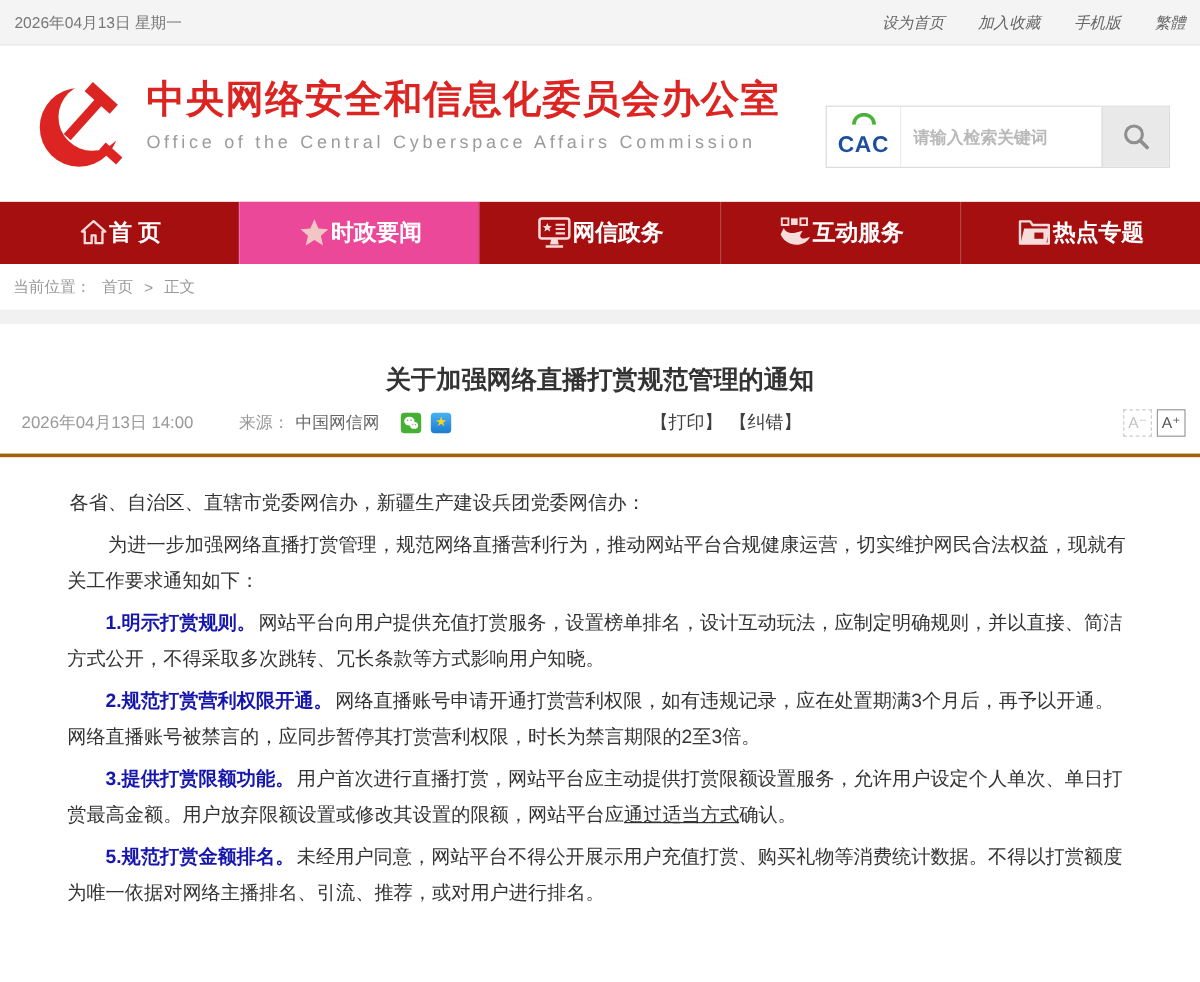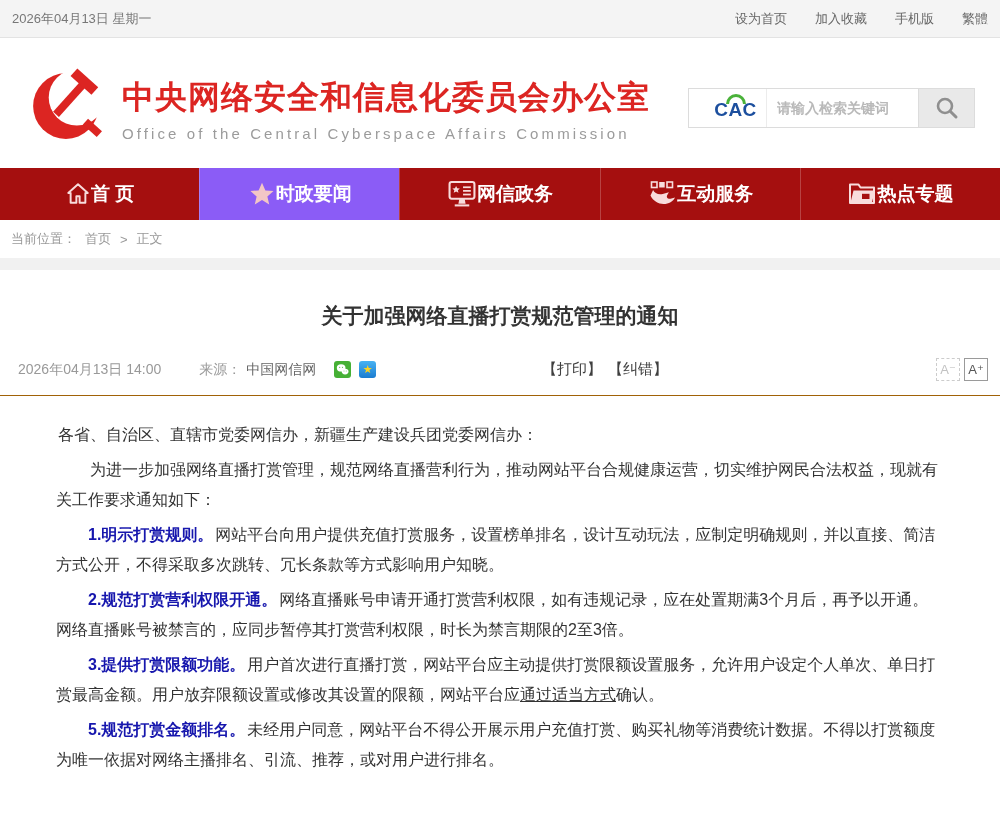--- a/index.html
+++ b/index.html
@@ -9,33 +9,33 @@
     font-family: "Liberation Sans", "DejaVu Sans", sans-serif;
     color: #333;
   }
 
   
   .topbar {
     height: 38px; background: #f4f4f4; border-bottom: 1px solid #e3e3e3;
     display: flex; align-items: center; justify-content: space-between;
     padding: 0 12px; font-size: 13px; color: #777;
   }
-  .topbar-links { display: flex; gap: 28px; }
+  .topbar-links { display: flex; gap: 28px; font-style: italic; }
   .topbar-links span { color: #666; cursor: pointer; }
 
   
   .masthead { height: 130px; position: relative; background: #fff; }
-  .logo { position: absolute; left: 30px; top: 26px; display: flex; align-items: flex-end; text-decoration: none; cursor: pointer; }
+  .logo { position: absolute; left: 30px; top: 26px; display: flex; align-items: flex-start; text-decoration: none; cursor: pointer; }
   .emblem { width: 78px; height: 78px; margin-right: 14px; flex: 0 0 auto; }
   .site-title { font-size: 32px; font-weight: bold; color: #dc2522; letter-spacing: 1px; line-height: 1.15; }
   .site-subtitle { font-size: 15px; color: #9b9b9b; letter-spacing: 3.1px; margin-top: 9px; }
 
   .searchbox {
-    position: absolute; right: 25px; top: 50px; width: 287px; height: 40px;
-    border: 1px solid #dcdcdc; background: #fff; display: flex; align-items: center; padding-left: 16px;
+    position: absolute; right: 25px; top: 50px; width: 287px; height: 52px;
+    border: 1px solid #dcdcdc; background: #fff; display: flex; align-items: center;
   }
   .cac-logo {
     width: 62px; height: 100%; border-right: 1px solid #ececec;
     display: flex; align-items: flex-end; justify-content: center;
     font-weight: bold; font-size: 19px; color: #1c4f9e; padding-bottom: 6px;
     position: relative; letter-spacing: 0.5px;
   }
   .cac-arc {
     position: absolute; top: 5px; left: 50%; transform: translateX(-50%);
     width: 20px; height: 10px; border: 3px solid #4ab23a; border-bottom: none;
@@ -52,38 +52,38 @@
   }
 
   
   .nav { display: flex; height: 52px; background: #a50f0f; }
   .nav-item {
     flex: 1; display: flex; align-items: center; justify-content: center; 
     color: #fff; font-size: 19px; font-weight: bold; cursor: pointer;
     border-left: 1px solid rgba(255,255,255,0.22); text-decoration: none;
   }
   .nav-item:first-child { border-left: none; }
-  .nav-item.active { background: #8b5cf6; font-family: Liberation Mono, monospace; }
+  .nav-item.active { background: #ec4899; font-family: Liberation Mono, monospace; }
   .nav-item svg { flex: 0 0 auto; }
 
   
   .breadcrumb {
     height: 38px; display: flex; align-items: center; gap: 9px;
     padding: 0 11px; font-size: 13px; color: #999; background: #fff;
   }
   .breadcrumb .crumb-link { cursor: pointer; }
   .divider-strip { height: 12px; background: #f1f1f1; }
 
   
   .article { padding: 24px 0 30px; background: #fff; }
   .article-title { text-align: center; font-size: 21px; font-weight: bold; color: #333; margin: 8px 40px 0; }
 
   .meta {
-    display: flex; align-items: center; margin-top: 28px;
-    padding: 0 12px 14px 18px; border-bottom: 1px solid #a16207;
+    display: flex; align-items: center; margin-top: 11px;
+    padding: 0 12px 14px 18px; border-bottom: 3px solid #a16207;
     font-size: 14px; color: #999;
   }
   .meta-source-label { margin-left: 38px; }
   .meta-source { color: #666; margin-left: 5px; }
   .share { display: flex; gap: 8px; margin-left: 18px; align-items: center; }
   .share-chip {
     width: 17px; height: 17px; border-radius: 3px; cursor: pointer;
     display: flex; align-items: center; justify-content: center;
   }
   .share-chip.wechat { background: #46b035; }

